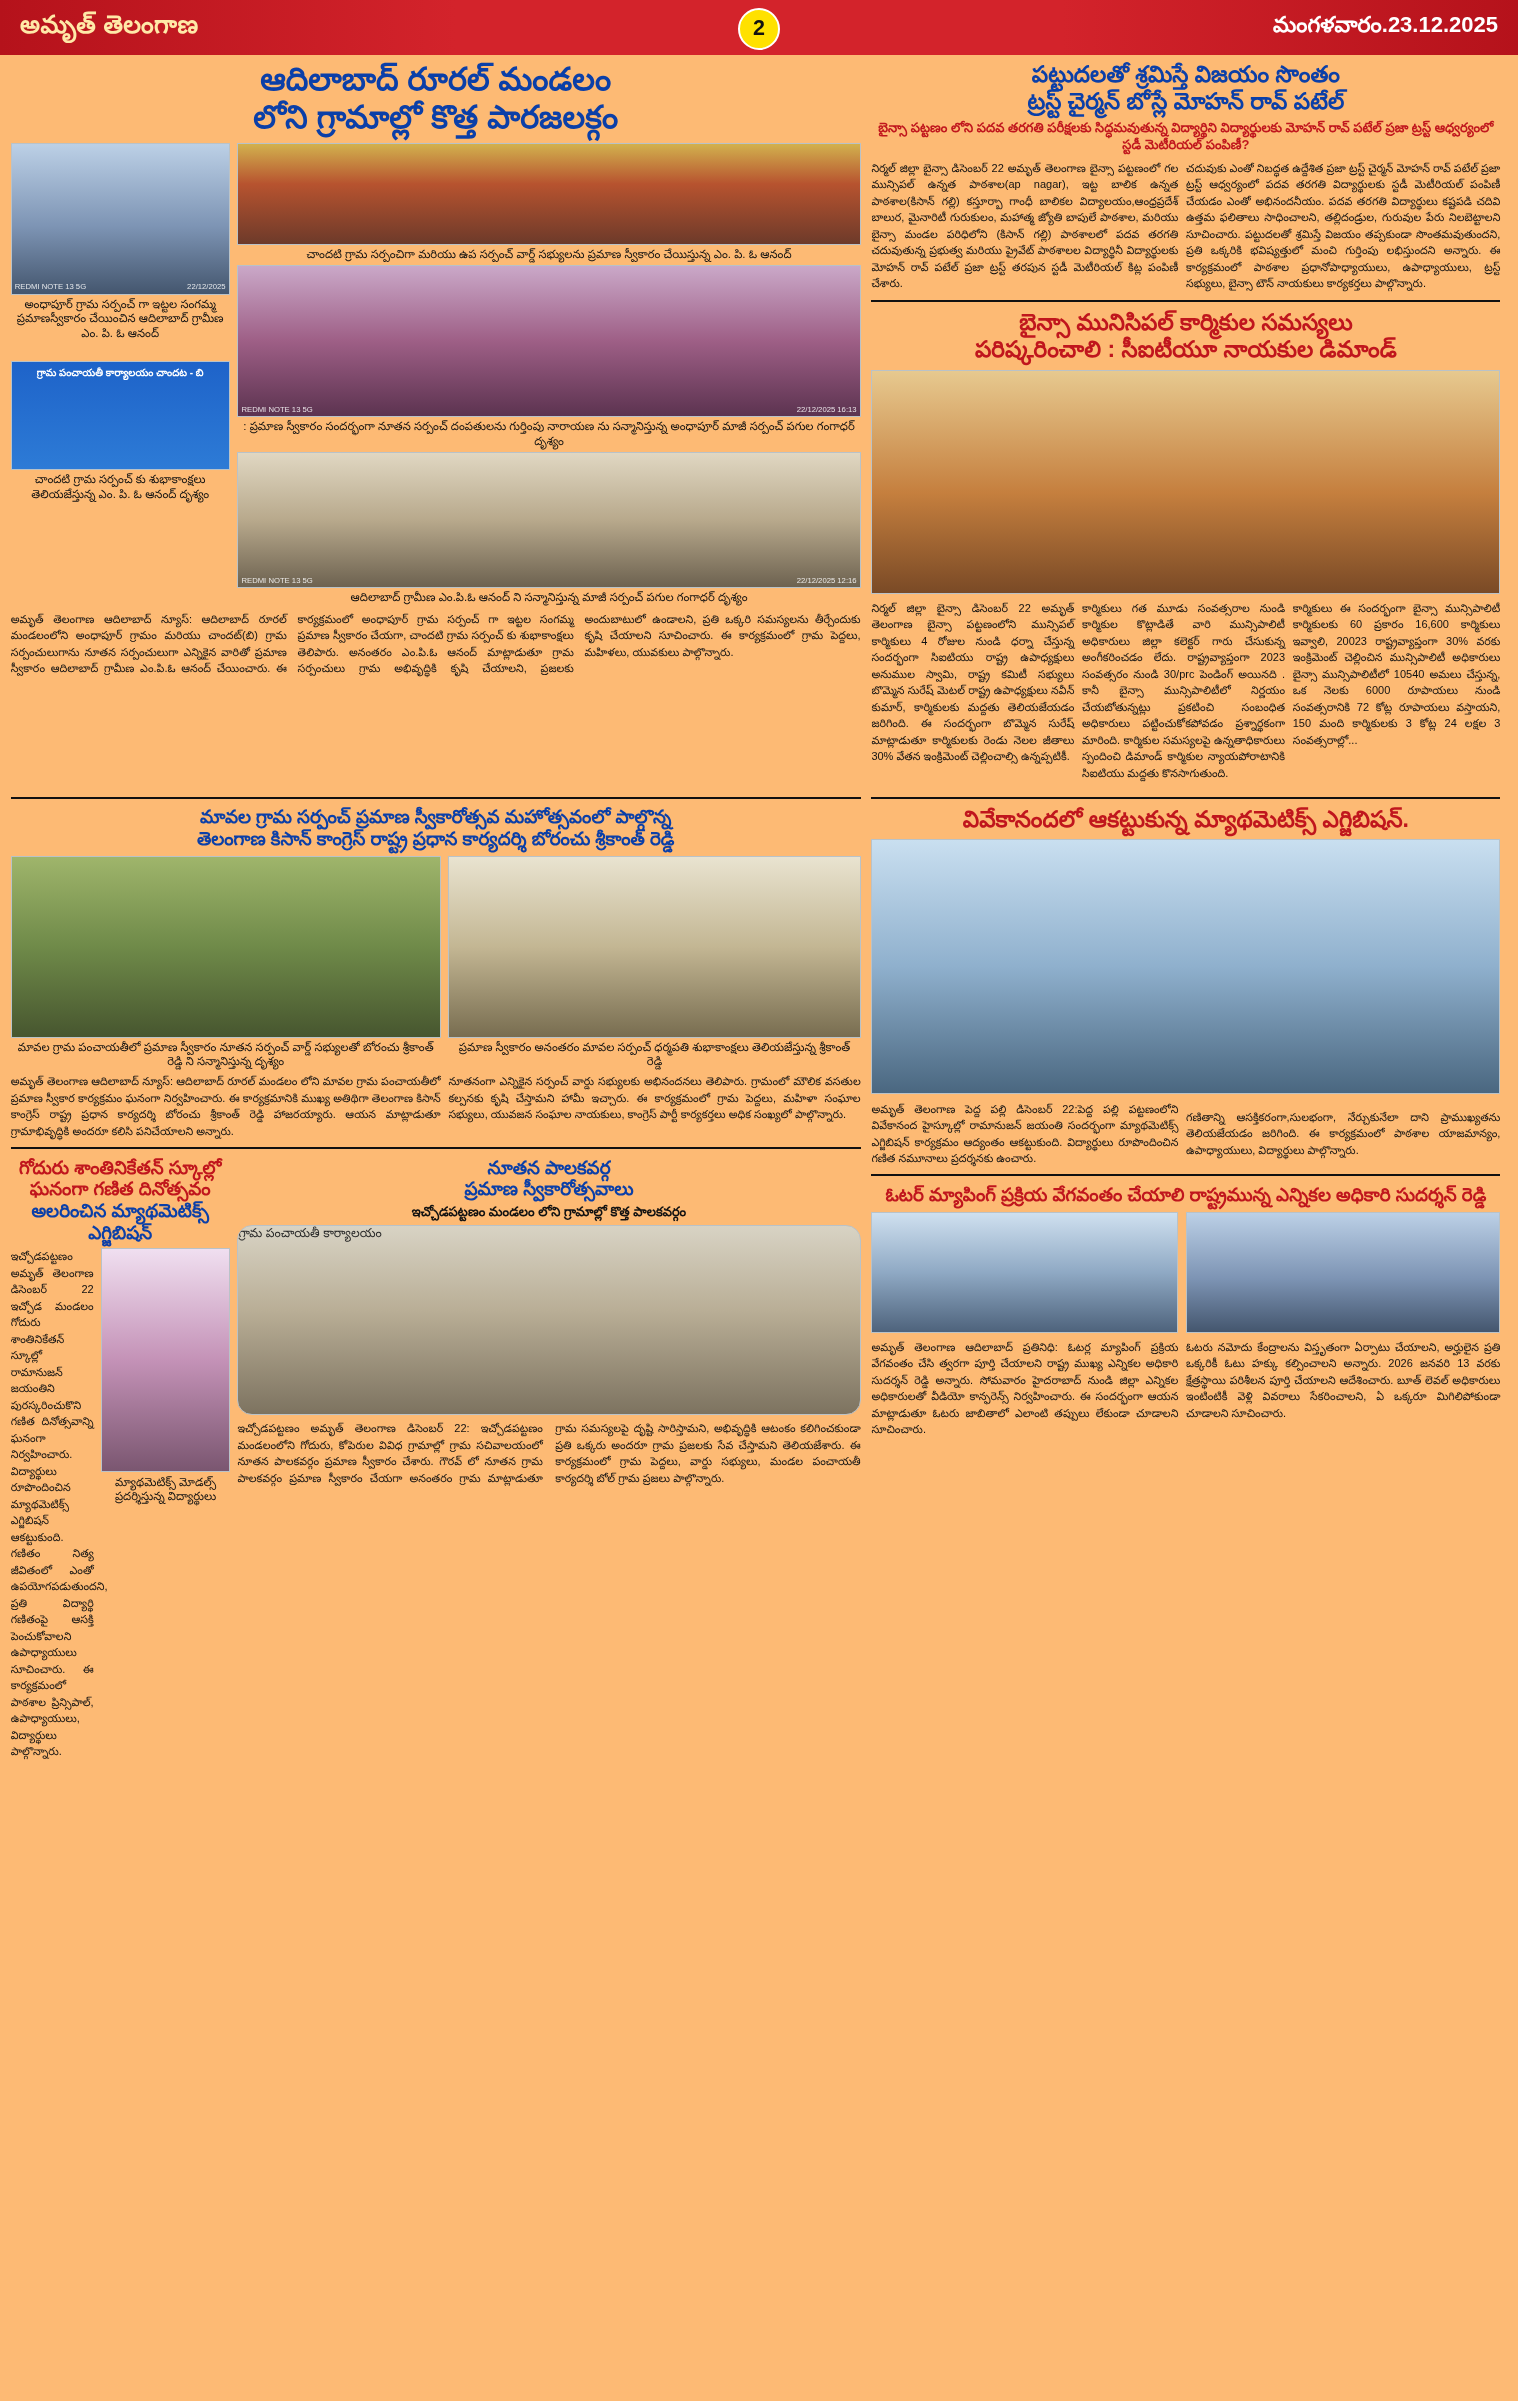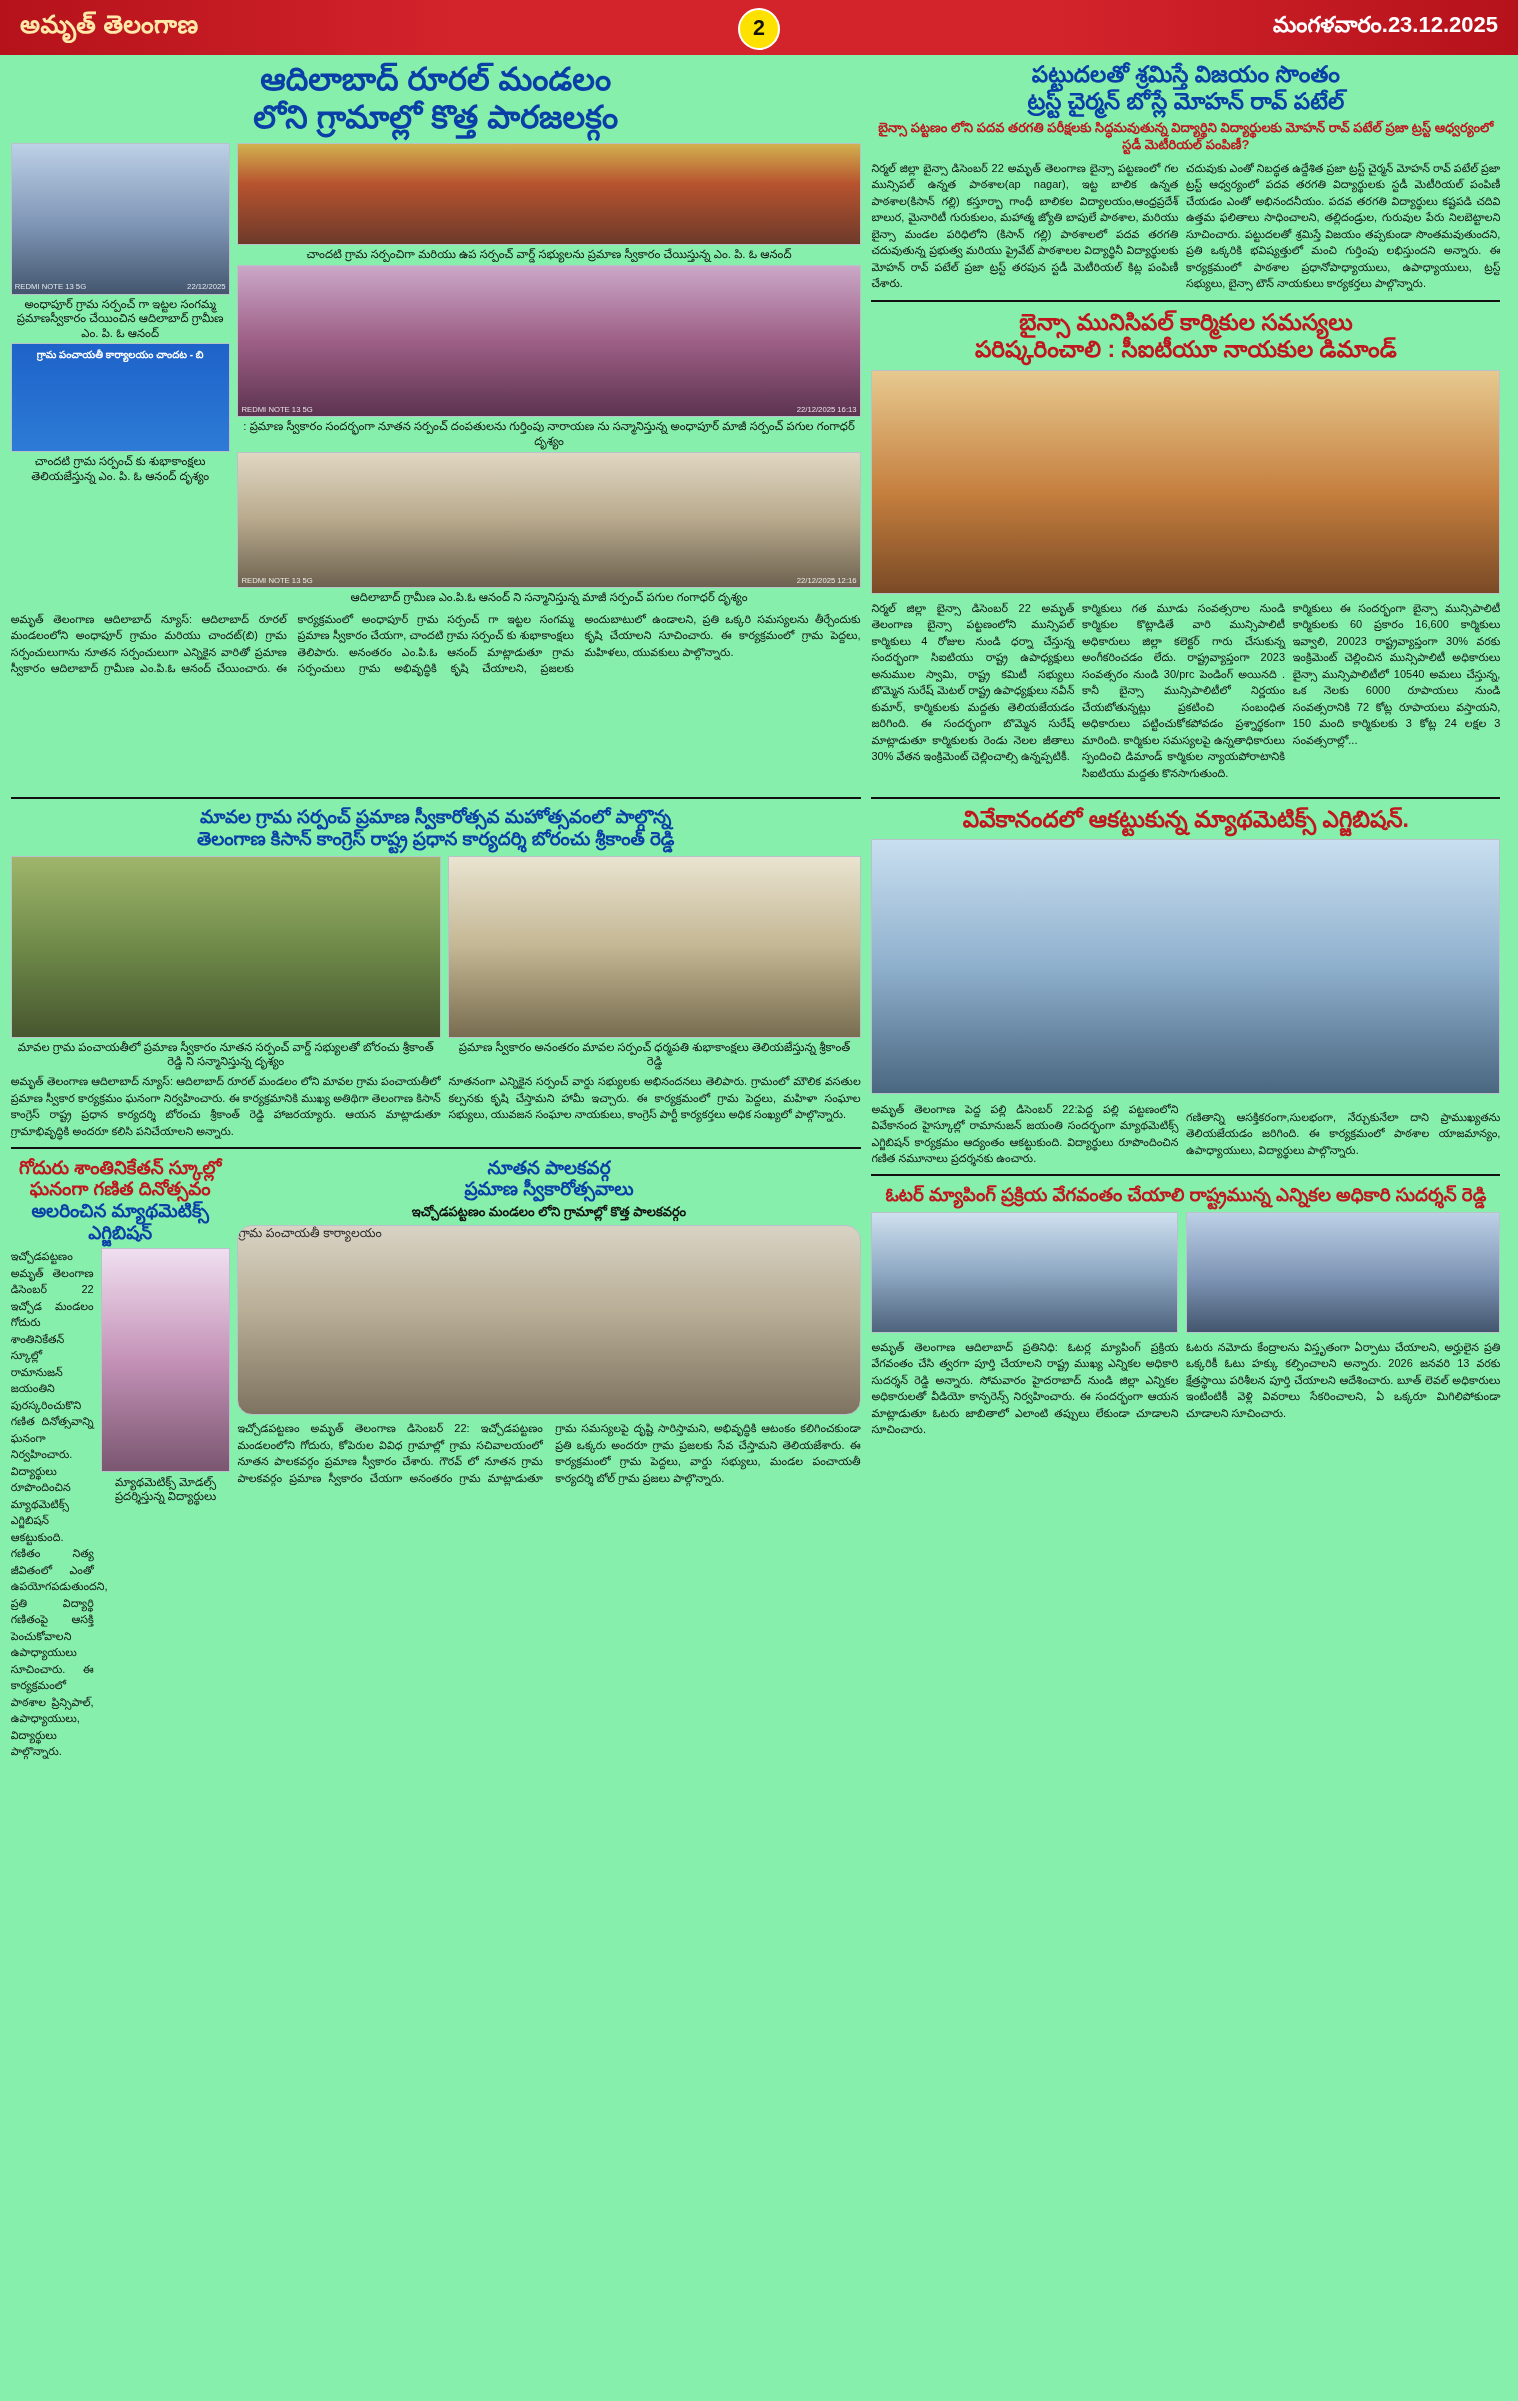--- a/index.html
+++ b/index.html
@@ -1,17 +1,17 @@
 <!DOCTYPE html>
 <html style="font-size:12.3px"><head>
 <meta charset="utf-8">
 <style>
   html,body{margin:0;padding:0;background:#fff;}
   body{width:1518px;font-family:"Liberation Sans",sans-serif;color:#111;}
-  .page{width:1518px;min-height:2401px;position:relative;background:#86efac;padding:0;box-sizing:border-box;}
+  .page{width:1518px;min-height:2401px;position:relative;background:#fdba74;padding:0;box-sizing:border-box;}
 
   
   .masthead{height:55px;background:linear-gradient(90deg,#b5121b 0%,#d3232b 30%,#d3232b 70%,#b5121b 100%);
     display:flex;align-items:center;justify-content:space-between;padding:0 20px;box-sizing:border-box;position:relative;}
   .mast-title{color:#ffe9a8;font-size:25px;font-weight:bold;letter-spacing:0.4px;}
   .mast-date{color:#fff;font-size:22px;font-weight:bold;}
   .pagecircle{position:absolute;left:50%;top:7.7px;transform:translateX(-50%);width:38px;height:38px;border-radius:50%;
     background:#ffe100;border:2.3px solid #fff;display:flex;align-items:center;justify-content:center;
     font-size:21.5px;font-weight:bold;color:#111;}
 
@@ -79,21 +79,21 @@
 
         <div class="flexwrap">
 
           <div style="width:219px;">
             <div class="photo ph5" style="height:150px;">
               <div class="stamp">REDMI NOTE 13 5G</div>
               <div class="stamp right">22/12/2025</div>
             </div>
             <div class="cap">అంధాపూర్ గ్రామ సర్పంచ్ గా  ఇట్టల సంగమ్మ ప్రమాణస్వీకారం చేయించిన ఆదిలాబాద్ గ్రామీణ ఎం. పి. ఓ ఆనంద్</div>
 
-            <div class="photo banner" style="height:107px;margin-top:3px;">
+            <div class="photo banner" style="height:107px;margin-top:21px;">
               <div class="bnr-txt">గ్రామ పంచాయతీ కార్యాలయం చాందట - బి</div>
             </div>
             <div class="cap">చాందటి గ్రామ సర్పంచ్ కు శుభాకాంక్షలు తెలియజేస్తున్న ఎం. పి. ఓ ఆనంద్ దృశ్యం</div>
           </div>
 
           <div style="width:auto;flex:1;">
             <div class="photo ph2" style="height:100px;"></div>
             <div class="cap">చాందటి గ్రామ సర్పంచిగా మరియు ఉప సర్పంచ్ వార్డ్ సభ్యులను ప్రమాణ స్వీకారం చేయిస్తున్న ఎం. పి. ఓ ఆనంద్</div>
 
             <div class="photo ph4" style="height:150px;margin-top:3.8px;">

